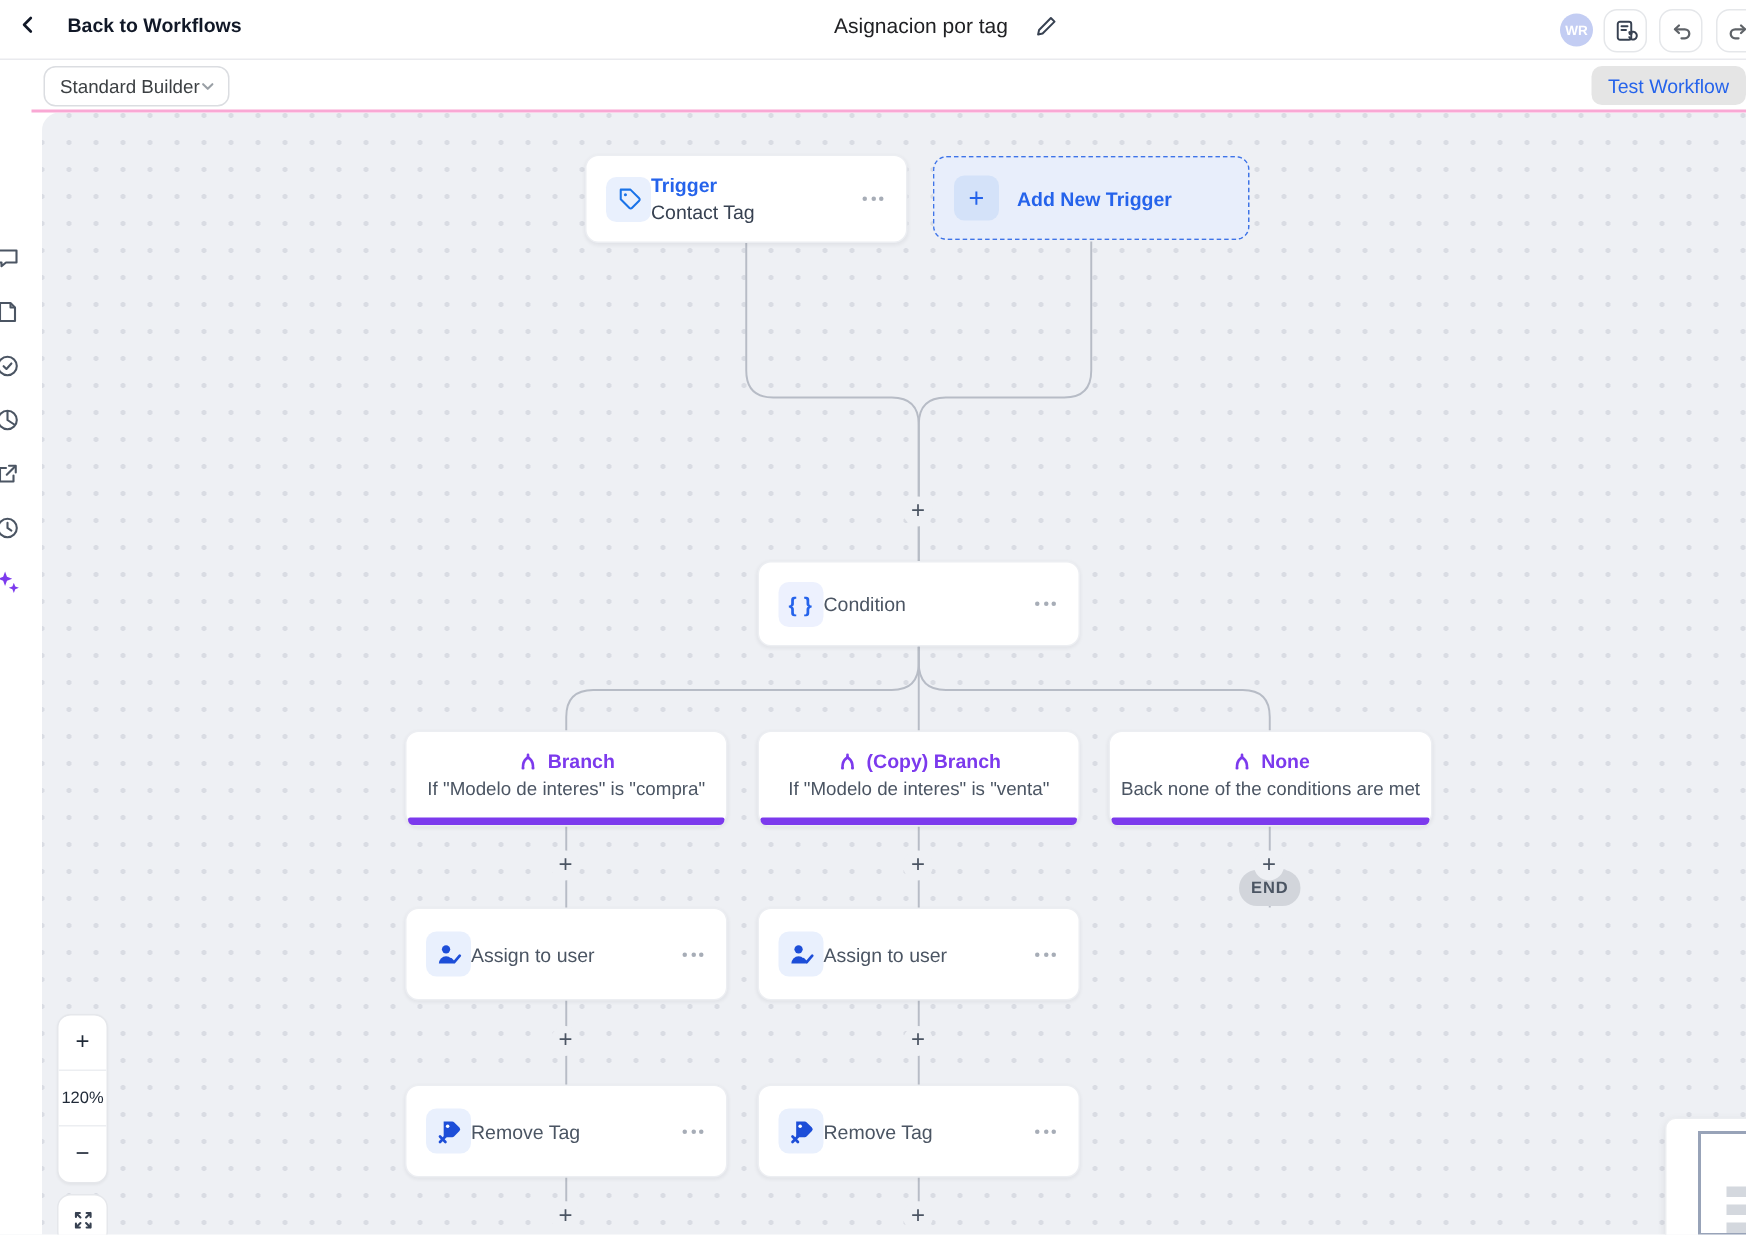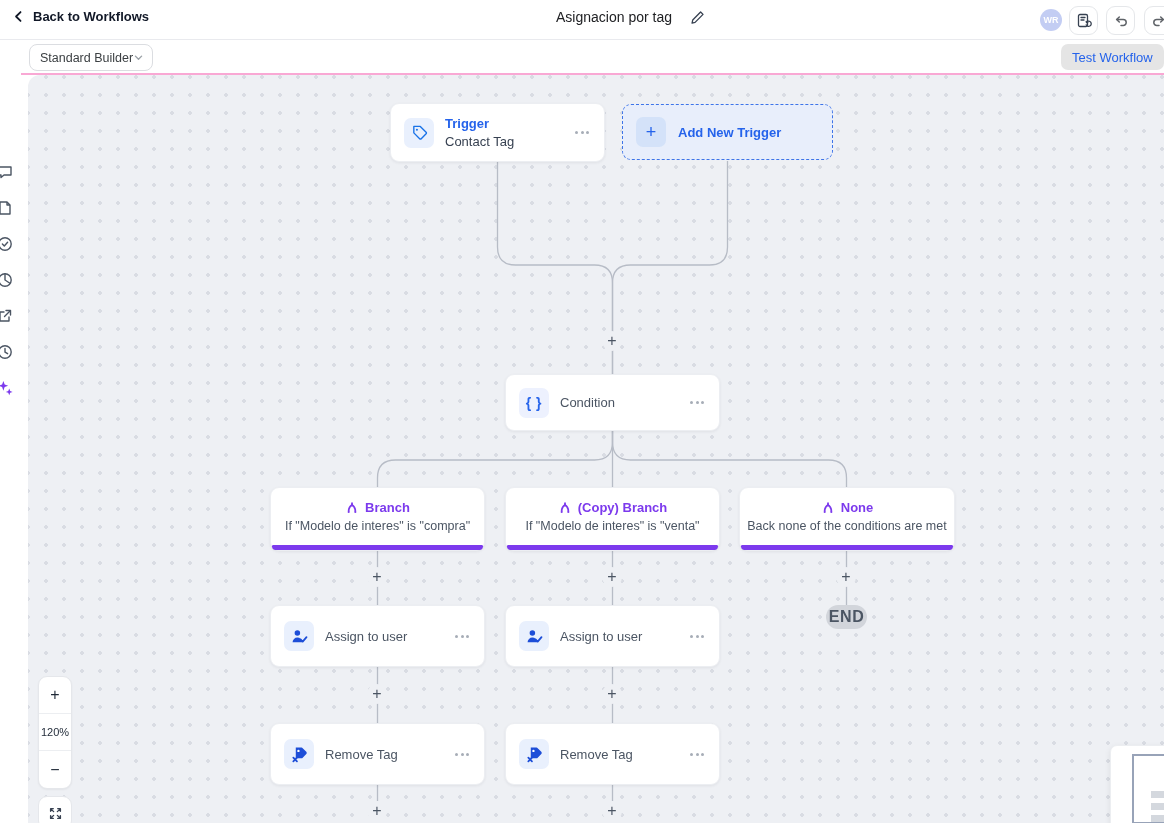--- a/index.html
+++ b/index.html
@@ -5,21 +5,21 @@
   * { margin:0; padding:0; box-sizing:border-box; }
   html,body { width:1164px; height:823px; overflow:hidden; }
   body {
     position:relative;
     font-family:"Liberation Sans", sans-serif;
     background:#ffffff;
     color:#1f2937;
   }
   
   .header { position:absolute; left:0; top:0; width:1164px; height:40px; background:#fff; border-bottom:1px solid #e9eaee; z-index:5; }
-  .back-btn { position:absolute; left:12px; top:9px; display:flex; align-items:center; gap:8px; cursor:pointer; }
+  .back-btn { position:absolute; left:12px; top:9px; display:flex; align-items:center; gap:20px; cursor:pointer; }
   .back-btn span { font-size:13px; font-weight:700; color:#111827; }
   .wf-title { position:absolute; left:556px; top:9px; display:flex; align-items:center; gap:18px; }
   .wf-title .t { font-size:14px; font-weight:500; color:#202124; }
   .avatar { position:absolute; left:1040px; top:9px; width:22px; height:22px; border-radius:50%; background:#c3cdf3; color:#fff; font-size:9px; font-weight:700; display:flex; align-items:center; justify-content:center; }
   .hbtn { position:absolute; top:6px; width:29px; height:29px; background:#fff; border:1px solid #e5e7ea; border-radius:9px; display:flex; align-items:center; justify-content:center; cursor:pointer; }
   
   .toolbar { position:absolute; left:0; top:40px; width:1164px; height:35px; background:#fff; border-bottom:2px solid #f9a8d4; z-index:5;margin-left:21px; }
   .builder-select { position:absolute; left:8px; top:4px; height:27px; min-width:123px; border:1px solid #dbdde1; border-radius:8px; background:#fff; display:flex; align-items:center; justify-content:space-between; padding:0 8px 0 10px; font-size:12.5px; color:#3c4043; cursor:pointer; }
   .tabs { position:absolute; left:462px; top:0; height:35px; display:flex; gap:29px; }
   .tab { height:35px; display:flex; align-items:center; font-size:13px; color:#202124; border-bottom:2px solid transparent; cursor:pointer; white-space:nowrap; }
@@ -30,37 +30,37 @@
   .side-rail { position:absolute; left:0; top:75px; width:28px; height:748px; background:#fff; z-index:4; }
   .rail-icon { position:absolute; left:-4px; width:18px; height:18px; display:flex; align-items:center; justify-content:center; cursor:pointer; }
   
   .canvas { position:absolute; left:28px; top:75px; width:1136px; height:748px; background-color:#eef0f4;
     background-image:radial-gradient(circle, #d9dce3 1.6px, transparent 1.7px);
     background-size:18px 18px; background-position:9px 11px;
     border-top-left-radius:12px; z-index:0; }
   svg.wires { position:absolute; left:0; top:0; width:1164px; height:823px; z-index:1; pointer-events:none; }
   
   .node-card { position:absolute; background:#fff; border:1px solid #eceef2; border-radius:9px; box-shadow:0 1px 3px rgba(25,31,40,.07); z-index:2; }
-  .row-card { display:flex; align-items:center; padding:0 13px; gap:11px; cursor:pointer; }
+  .row-card { display:flex; align-items:center; padding:0 13px; cursor:pointer; }
   .icon-sq { width:30px; height:30px; border-radius:7px; background:#e9f0fd; display:flex; align-items:center; justify-content:center; flex:none; }
   .icon-sq.indigo { background:#edf1fe; }
   .node-title-blue { font-size:13px; font-weight:700; color:#2563eb; line-height:1.35; }
   .node-sub { font-size:13px; color:#374151; line-height:1.35; }
   .node-label { font-size:13px; color:#4b5563; }
   .kebab { margin-left:auto; display:flex; gap:2.5px; padding:4px 2px; cursor:pointer; }
   .kebab i { width:3px; height:3px; border-radius:50%; background:#a7adb7; }
   .add-trigger { position:absolute; left:622px; top:104px; width:211px; height:56px; background:#e8eefb; border:1.6px dashed #3e74e8; border-radius:9px; display:flex; align-items:center; gap:12px; padding:0 13px; cursor:pointer; z-index:2; }
   .add-trigger .plus-sq { width:30px; height:30px; border-radius:7px; background:#d4e2f9; display:flex; align-items:center; justify-content:center; color:#2563eb; font-size:18px; font-weight:400; }
   .add-trigger .lbl { font-size:13px; font-weight:700; color:#2563eb; }
   .branch-card { display:flex; flex-direction:column; align-items:center; justify-content:center; gap:4px; text-align:center; cursor:pointer; padding-bottom:5px; }
   .branch-head { display:flex; align-items:center; gap:6px; font-size:13px; font-weight:700; color:#7c3aed; }
   .branch-sub { font-size:12.5px; color:#4b5563; }
   .branch-bar { position:absolute; bottom:0; left:1px; right:1px; height:5px; background:#7c3aed; border-radius:3px 3px 8px 8px; }
   .plus-node { position:absolute; width:20px; height:20px; margin:-10px 0 0 -10px; background:#eef0f4; border-radius:50%; display:flex; align-items:center; justify-content:center; font-size:16px; font-weight:400; color:#4b5563; z-index:2; cursor:pointer; line-height:1; }
-  .end-pill { position:absolute; left:826px; top:605px; width:41px; height:24px; background:#d2d5db; border-radius:12px; display:flex; align-items:center; justify-content:center; font-size:16px; font-weight:600; letter-spacing:.6px; color:#4b5563; z-index:2; }
+  .end-pill { position:absolute; left:826px; top:580px; width:41px; height:24px; background:#d2d5db; border-radius:12px; display:flex; align-items:center; justify-content:center; font-size:11px; font-weight:600; letter-spacing:.6px; color:#4b5563; z-index:2; }
   
   .zoom-group { position:absolute; left:38px; top:676px; width:34px; background:#fff; border:1px solid #e5e7eb; border-radius:9px; box-shadow:0 1px 2px rgba(0,0,0,.05); z-index:3; overflow:hidden; }
   .zoom-cell { height:37px; display:flex; align-items:center; justify-content:center; font-size:16px; color:#1f2937; border-bottom:1px solid #eceef1; cursor:pointer; }
   .zoom-cell:last-child { border-bottom:none; }
   .zoom-cell.pct { font-size:11px; cursor:default; }
   .fs-btn { position:absolute; left:38px; top:796px; width:34px; height:34px; background:#fff; border:1px solid #e5e7eb; border-radius:9px; display:flex; align-items:center; justify-content:center; z-index:3; cursor:pointer; }
   
   .minimap { position:absolute; left:1110px; top:745px; width:70px; height:85px; background:#fff; border:1px solid #eceef1; border-radius:7px; box-shadow:0 2px 6px rgba(0,0,0,.08); z-index:3; }
   .mini-viewport { position:absolute; left:21px; top:8px; width:60px; height:70px; border:2px solid #98a3b8; }
   .mini-bar { position:absolute; left:40px; width:26px; height:7px; background:#d4d8de; }

